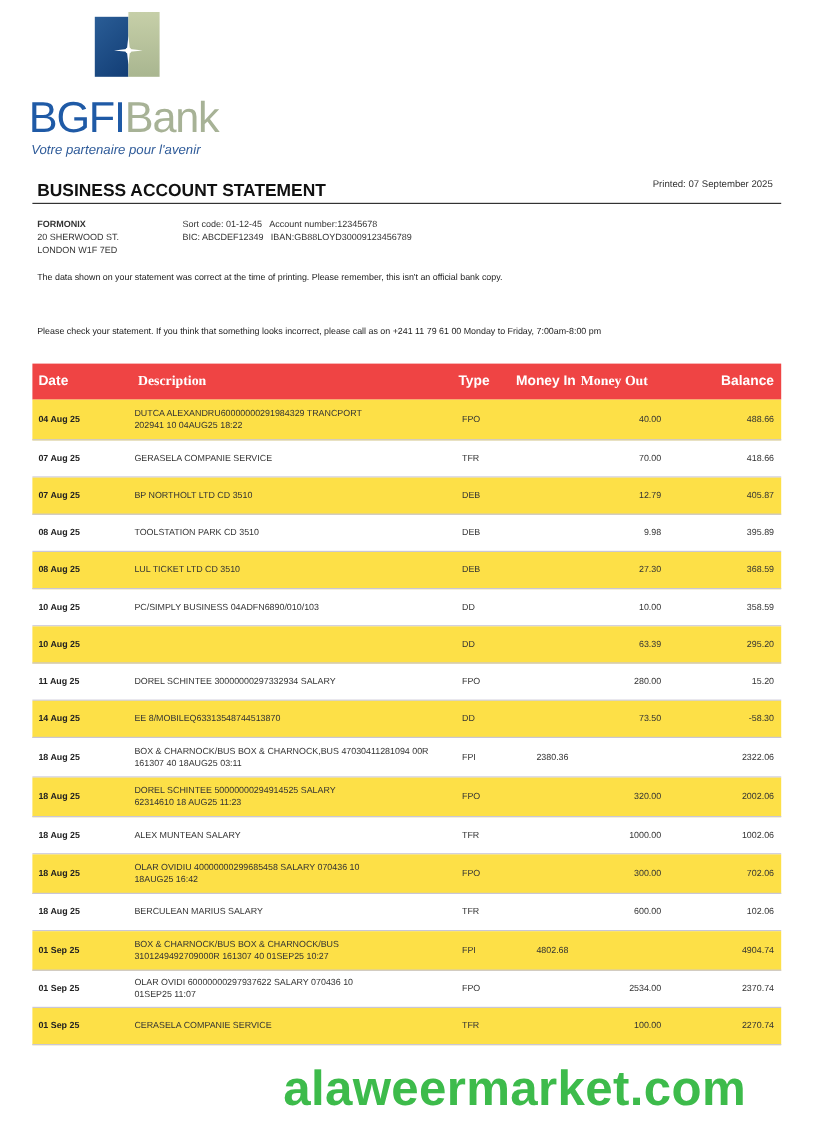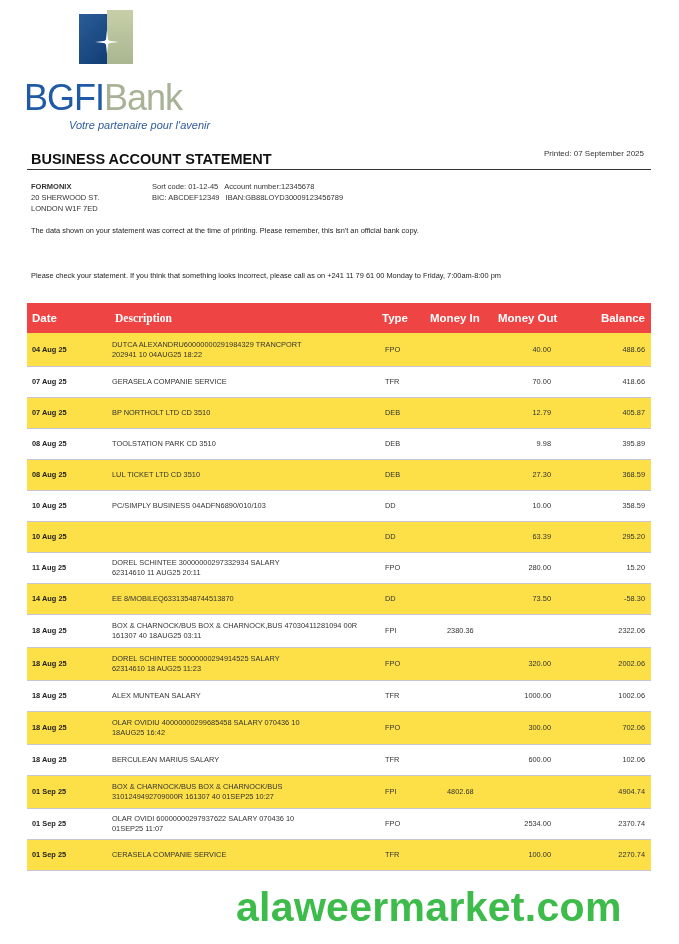--- a/index.html
+++ b/index.html
@@ -9,21 +9,21 @@
   .logo-mark { position: absolute; left: 79px; top: 10px; width: 54px; height: 54px; }
   .logo-mark .left { position: absolute; left: 0; top: 4px; width: 28px; height: 50px;
     background: linear-gradient(135deg, #2a5d96 0%, #123d75 100%); }
   .logo-mark .right { position: absolute; left: 28px; top: 0; width: 26px; height: 54px;
     background: linear-gradient(180deg, #c6cfa8 0%, #a9b690 100%); }
   .logo-mark .star { position: absolute; left: 16px; top: 20px; width: 24px; height: 24px; }
 
   .brand { position: absolute; left: 24px; top: 78px; font-size: 36px; line-height: 40px; letter-spacing: -1px; }
   .brand .b1 { color: #1f5aa6; }
   .brand .b2 { color: #a7b296; }
-  .tagline { position: absolute; left: 26px; top: 119px; font-size: 11px; font-style: italic; color: #2f5b99; margin-left: 43px; }
+  .tagline { position: absolute; left: 26px; top: 119px; font-size: 11px; font-style: italic; color: #2f5b99; }
 
   .doc-title { position: absolute; left: 31px; top: 151px; font-size: 14.5px; font-weight: bold; color: #111; }
   .printed { position: absolute; right: 35px; top: 149px; font-size: 8px; color: #333; }
   .title-rule { position: absolute; left: 27px; top: 169px; width: 624px; height: 1px; background: #333; }
 
   .addr { position: absolute; left: 31px; top: 181px; font-size: 7.5px; line-height: 11px; color: #333; }
   .addr .name { font-weight: bold; }
   .acct { position: absolute; left: 152px; top: 181px; font-size: 7.5px; line-height: 11px; color: #333; }
   .acct span { margin-right: 6px; }
 
@@ -36,21 +36,21 @@
   .row { position: relative; border-bottom: 1px solid #c9c6d6; font-size: 7.4px; color: #333; }
   .row.shade { background: #fde047; }
   .row .c { position: absolute; top: 50%; transform: translateY(-50%); line-height: 10px; }
   .c-date { left: 5px; font-weight: bold; color: #222; }
   .c-desc { left: 85px; width: 260px; }
   .c-type { left: 358px; }
   .c-in { left: 420px; }
   .c-out { right: 100px; text-align: right; }
   .c-bal { right: 6px; text-align: right; }
   .h-date { left: 5px; } .h-desc { left: 88px; font-family: Liberation Serif, serif; } .h-type { left: 355px; }
-  .h-in { left: 403px; } .h-out { left: 471px; } .h-bal { right: 6px; }
+  .h-in { left: 403px; } .h-out { left: 457px; font-family: Liberation Serif, serif; } .h-bal { right: 6px; }
 
   .watermark { position: absolute; left: 236px; top: 884px; font-size: 41px; font-weight: bold; color: #3dbb4b; letter-spacing: 0.3px; }
 </style>
 </head>
 <body>
 
 <div class="logo-mark">
   <div class="left"></div>
   <div class="right"></div>
   <svg class="star" viewBox="0 0 24 24">
@@ -159,21 +159,20 @@
         <div class="c c-bal">295.20</div>
       </div>
       <div class="row" style="height: 31px;">
         <div class="c c-date">11 Aug 25</div>
         <div class="c c-type">FPO</div>
         <div class="c c-in"></div>
         <div class="c c-out">280.00</div>
         <div class="c c-bal">15.20</div>
         <div class="c c-desc">
           <div>DOREL SCHINTEE 30000000297332934 SALARY</div>
-          <div>62314610 11 AUG25 20:11</div>
         </div>
       </div>
       <div class="row shade" style="height: 31px;">
         <div class="c c-date">14 Aug 25</div>
         <div class="c c-type">DD</div>
         <div class="c c-in"></div>
         <div class="c c-out">73.50</div>
         <div class="c c-bal">-58.30</div>
         <div class="c c-desc">
           <div>EE 8/MOBILEQ63313548744513870</div>

